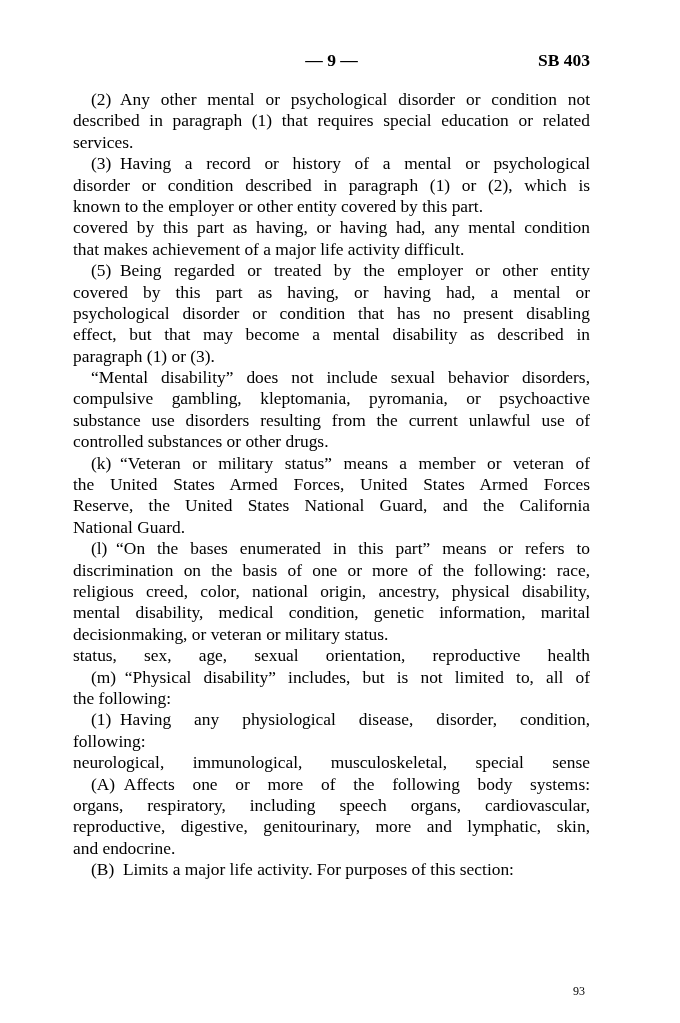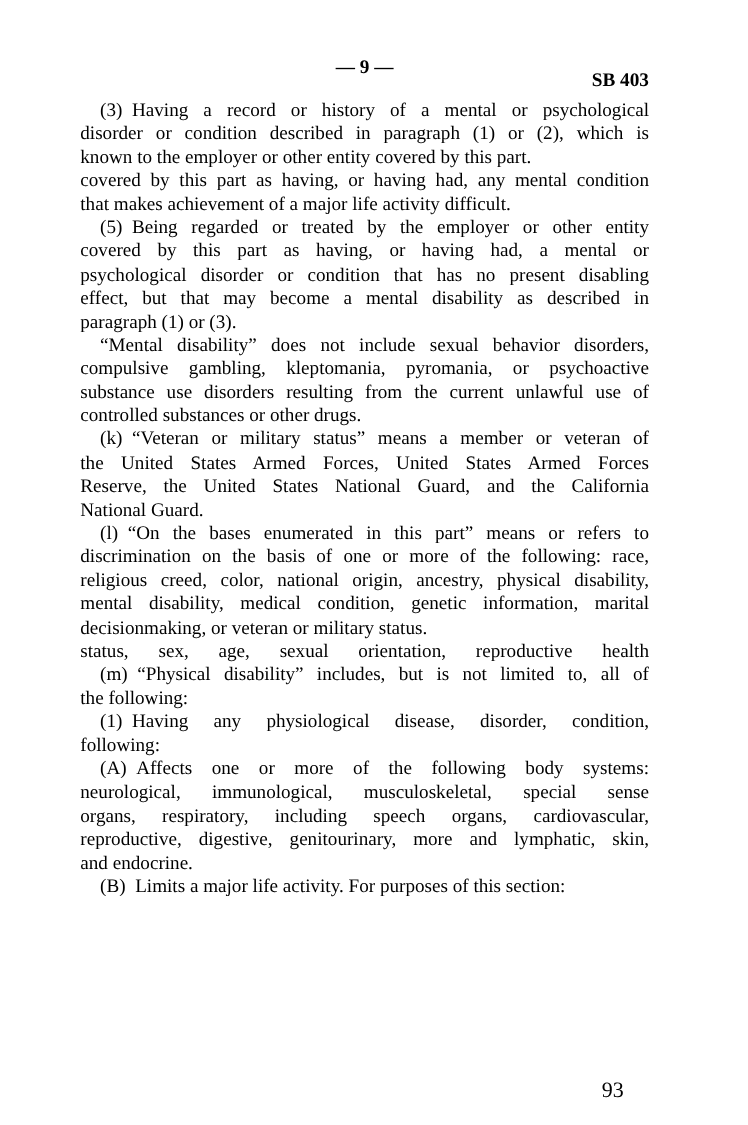--- a/index.html
+++ b/index.html
@@ -23,21 +23,21 @@
     line-height: 17px;
   }
   .page-num {
     position: absolute;
     left: 0; right: 0;
     text-align: center;
   }
   .bill-id {
     position: absolute;
     right: 0;
-    top: 12px;
+    top: 0;
   }
   .body-text {
     position: absolute;
     left: 73px;
     top: 89px;
     width: 517px;
     font-size: 17.4px;
     line-height: 21.4px;
   }
   .paragraph { margin: 0; }
@@ -45,35 +45,40 @@
     height: 21.4px;
     overflow: hidden;
     text-align: justify;
     text-align-last: justify;
     -moz-text-align-last: justify;
   }
   .line.first { padding-left: 18px; }
   .line.last  { text-align-last: left; -moz-text-align-last: left; }
   .footer {
     position: absolute;
-    right: 113px;
+    right: 95px;
     top: 983px;
-    font-size: 20px;
+    font-size: 12px;
     line-height: 16px;
   }
 </style>
 </head>
 <body>
 
 <div class="page">
   <div class="header">
     <span class="page-num">— 9 —</span>
     <span class="bill-id">SB 403</span>
   </div>
   <div class="body-text">
+      <div class="paragraph">
+        <div class="line first">(2) Any other mental or psychological disorder or condition not</div>
+        <div class="line">described in paragraph (1) that requires special education or related</div>
+        <div class="line last">services.</div>
+      </div>
       <div class="paragraph">
         <div class="line first">(3) Having a record or history of a mental or psychological</div>
         <div class="line">disorder or condition described in paragraph (1) or (2), which is</div>
         <div class="line last">known to the employer or other entity covered by this part.</div>
       </div>
       <div class="paragraph">
         <div class="line">covered by this part as having, or having had, any mental condition</div>
         <div class="line last">that makes achievement of a major life activity difficult.</div>
       </div>
       <div class="paragraph">
@@ -105,22 +110,22 @@
       </div>
       <div class="paragraph">
         <div class="line first">(m) “Physical disability” includes, but is not limited to, all of</div>
         <div class="line last">the following:</div>
       </div>
       <div class="paragraph">
         <div class="line first">(1) Having any physiological disease, disorder, condition,</div>
         <div class="line last">following:</div>
       </div>
       <div class="paragraph">
+        <div class="line">neurological, immunological, musculoskeletal, special sense</div>
         <div class="line first">(A) Affects one or more of the following body systems:</div>
-        <div class="line">neurological, immunological, musculoskeletal, special sense</div>
         <div class="line">organs, respiratory, including speech organs, cardiovascular,</div>
         <div class="line">reproductive, digestive, genitourinary, more and lymphatic, skin,</div>
         <div class="line last">and endocrine.</div>
       </div>
       <div class="paragraph">
         <div class="line first last">(B) Limits a major life activity. For purposes of this section:</div>
       </div>
     </div>
   <div class="footer">93</div>
 </div>

